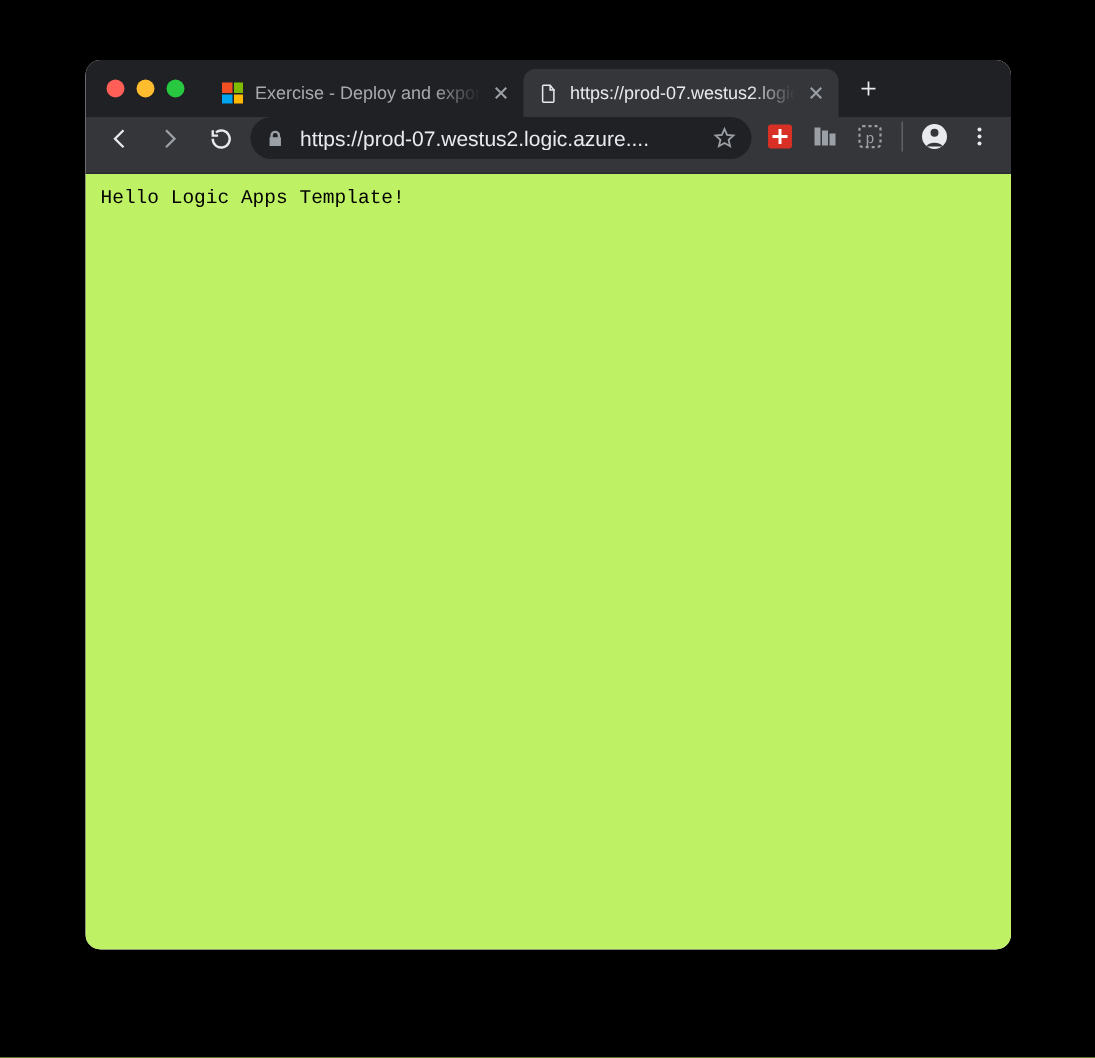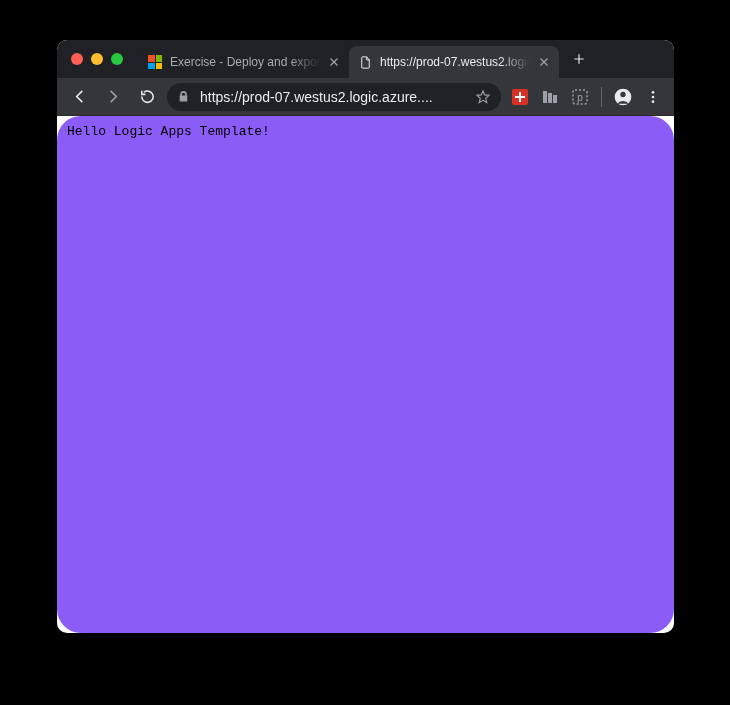--- a/index.html
+++ b/index.html
@@ -90,21 +90,21 @@
     .ms-logo span:nth-child(2){background:#7fba00;}
     .ms-logo span:nth-child(3){background:#00a4ef;}
     .ms-logo span:nth-child(4){background:#ffb900;}
 
     .page-favicon svg { width:15px; height:15px; }
 
     .toolbar {
       height: 38px;
       background: #35363a;
       display: flex;
-      align-items: center;
+      align-items: flex-start;
       padding: 0 8px;
       gap: 6px;
       border-bottom: 1px solid #2a2b2e;
     }
     .nav-btn {
       width: 28px; height: 28px; display:flex;align-items:center;justify-content:center;
       color: #9aa0a6; border-radius: 50%;
     }
     .nav-btn.enabled { color: #e8eaed; }
     .nav-btn svg { width: 17px; height: 17px; }
@@ -134,26 +134,25 @@
     }
     .ext-icon {
       width: 26px; height: 26px; display:flex;align-items:center;justify-content:center;
       border-radius:4px;
     }
     .divider {
       width:1px; height:20px; background:#5f6368; margin: 0 4px;
     }
     .content {
       flex: 1;
-      background: #8b5cf6;
+      background: #bef264;
       padding: 8px 10px;
       font-family: "Courier New", Courier, monospace;
       font-size: 13px;
       color: #000;
-      border-radius: 24px;
     }
   </style>
 </head>
 <body>
 
 <div class="window">
   <div class="titlebar">
     <div class="traffic">
       <div class="dot red"></div>
       <div class="dot yellow"></div>

